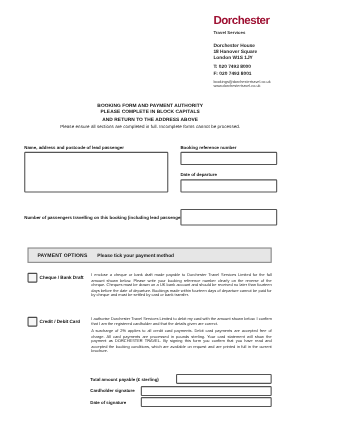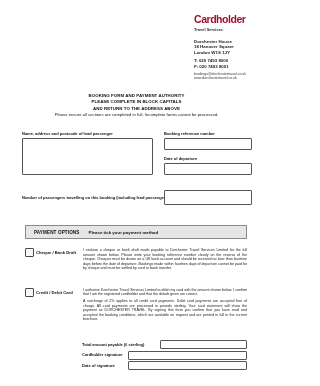--- a/index.html
+++ b/index.html
@@ -237,21 +237,21 @@
   }
   .bf-box.narrow { left: 78px; }
   .bf-box.wide   { left: 46px; }
 </style>
 </head>
 <body>
 
 <div class="page">
 
   <div class="letterhead">
-    <div class="brand-logo">Cardholder</div>
+    <div class="brand-logo">Dorchester</div>
     <div class="brand-sub">Travel Services</div>
     <div class="addr-block">
       <div class="addr-strong">Dorchester House</div>
       <div class="addr-strong">18 Hanover Square</div>
       <div class="addr-strong">London W1S 1JY</div>
       <div class="addr-gap"></div>
       <div class="addr-strong">T: 020 7493 8000</div>
       <div class="addr-strong">F: 020 7493 8001</div>
       <div class="addr-gap"></div>
       <div>bookings@dorchestertravel.co.uk</div>

